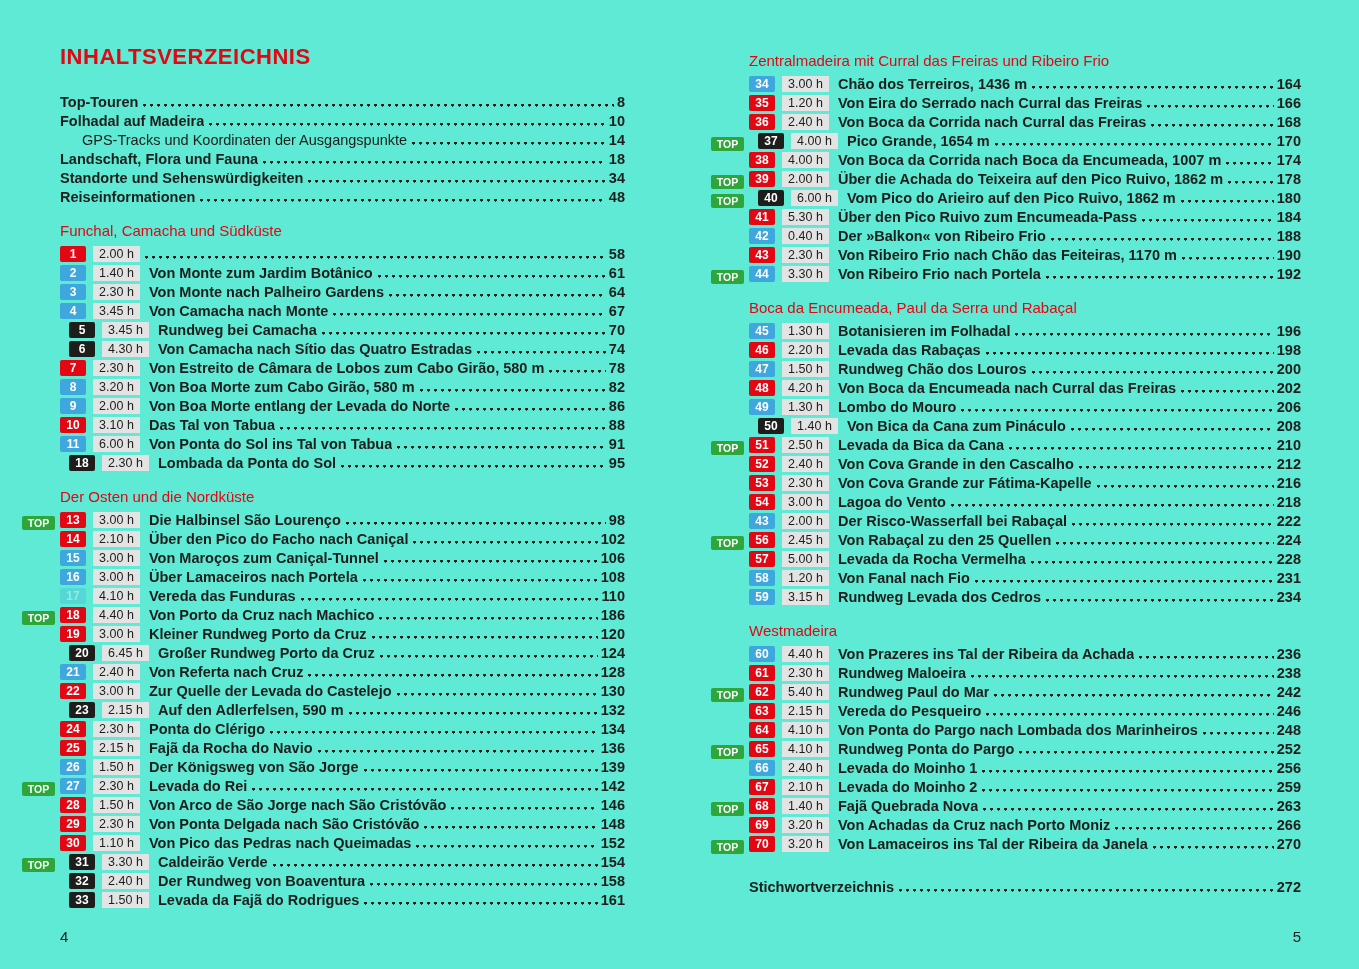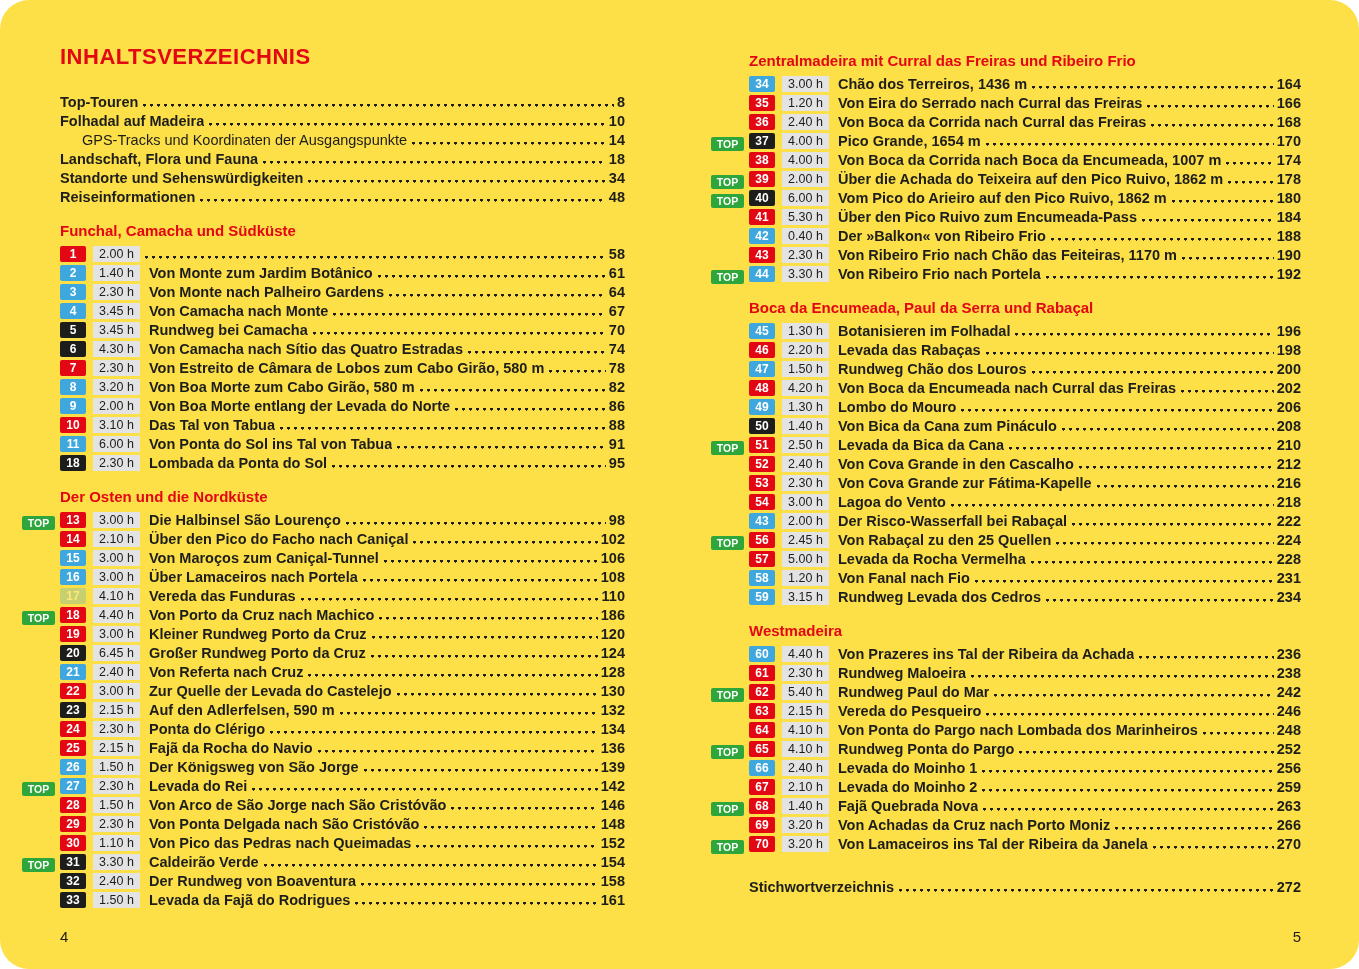--- a/index.html
+++ b/index.html
@@ -8,25 +8,24 @@
     --black:#1d1d1b;
     --green:#2ea63c;
     --gray:#e3e3e3;
   }
   *{box-sizing:border-box;}
   html,body{margin:0;padding:0;background:#ffffff;}
   .page{
     position:relative;
     width:1359px;
     height:969px;
-    background:#fde047;
+    background:#5eead4;
     font-family:"Liberation Sans",sans-serif;
     color:#1d1d1b;
     overflow:hidden;
-    border-radius:29px;
   }
   .columns{
     position:absolute;
     top:44px;
     left:60px;
     right:58px;
     display:flex;
     justify-content:space-between;
   }
   .col{width:565px;}
@@ -49,21 +48,21 @@
   }
   .fm-row.indent{padding-left:22px;font-weight:400;}
   .fm-label{flex:0 1 auto;white-space:nowrap;overflow:hidden;}
   .fm-page{flex:none;font-weight:700;}
 
   .section{margin-top:16px;}
   #right-sections > .section:first-child{margin-top:0;}
   h2.sec-heading{
     margin:0 0 5px 0;
     font-size:15px;
-    font-weight:700;
+    font-weight:400;
     color:var(--red);
   }
 
   .tour{
     position:relative;
     display:flex;
     align-items:center;
     height:19px;
   }
   .top-badge{
@@ -87,21 +86,21 @@
     border-radius:2px;
     color:#fff;
     font-size:12px;
     font-weight:700;
     display:flex;
     align-items:center;
     justify-content:center;
   }
   .num-badge.red{background:var(--red);}
   .num-badge.blue{background:var(--blue);}
-  .num-badge.black{background:var(--black);}
+  .num-badge.black{background:var(--black);margin-left:9px;}
   .num-badge.faint{opacity:.28;}
 
   .duration{
     flex:none;
     width:47px;
     height:16px;
     margin-left:7px;
     background:var(--gray);
     font-size:12.5px;
     line-height:16px;

